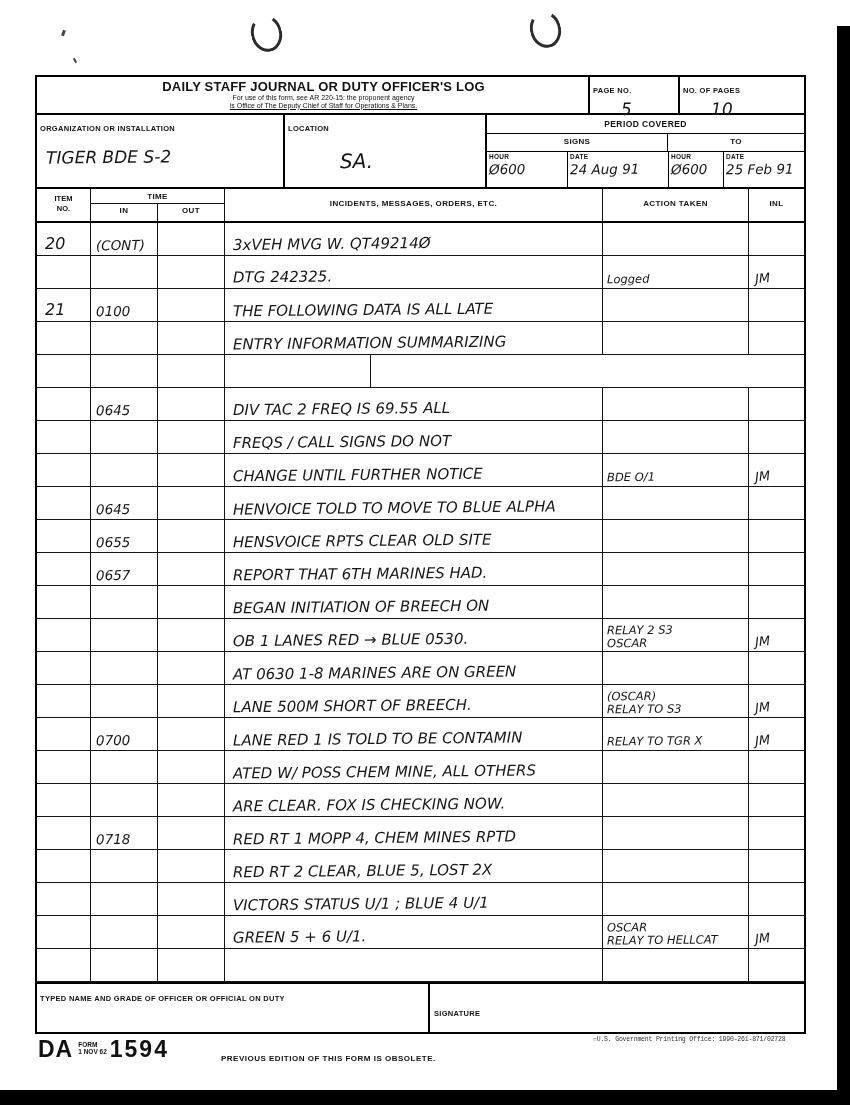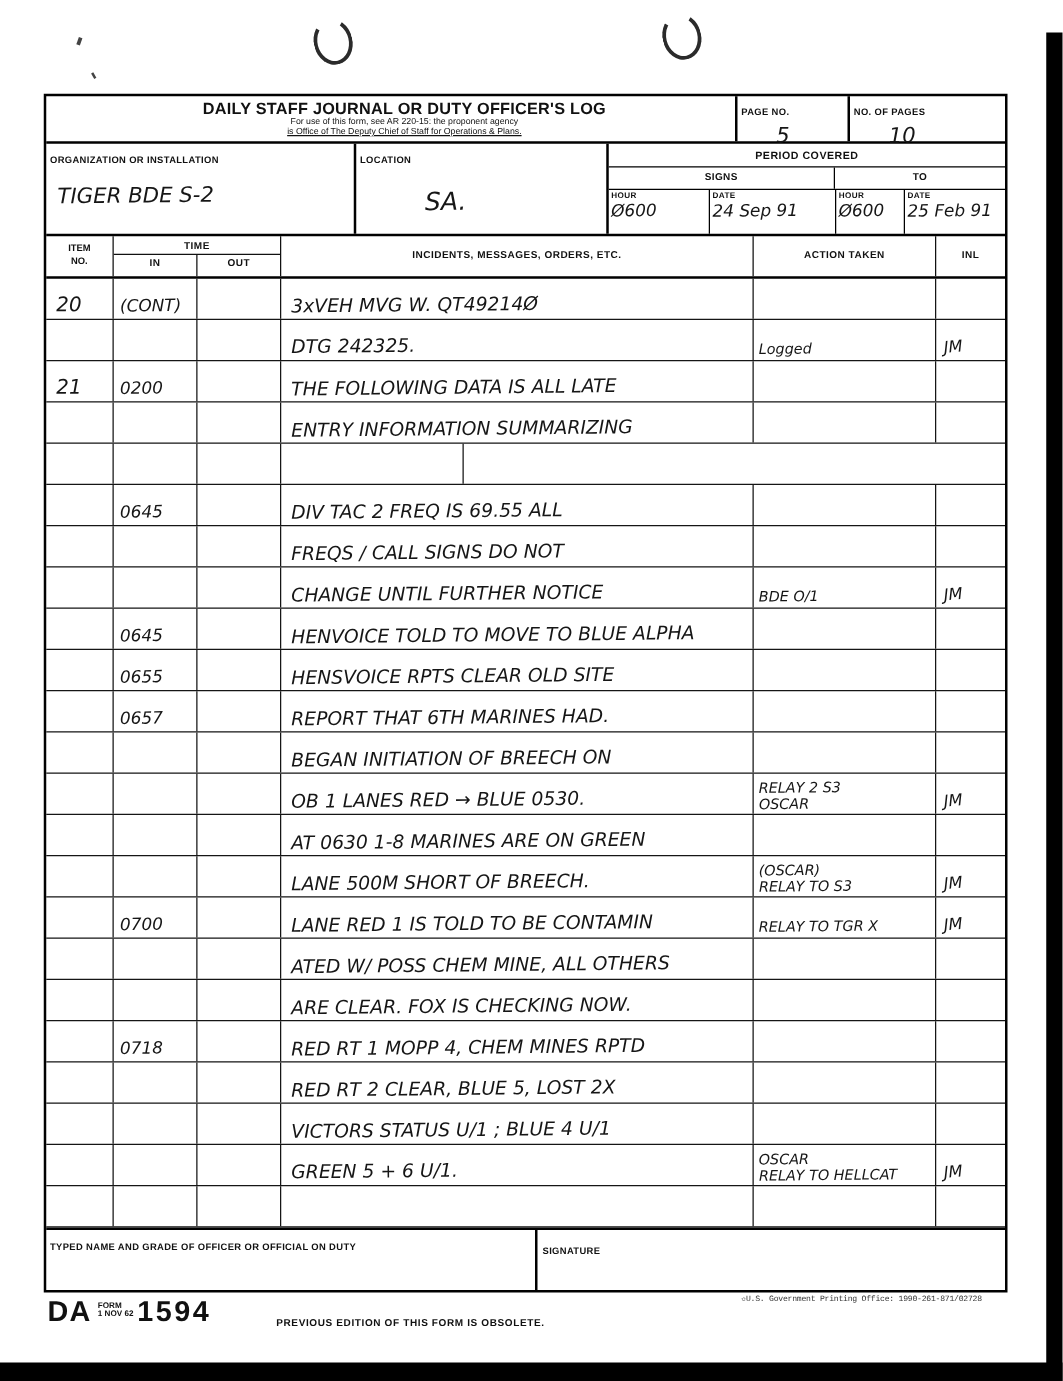--- a/index.html
+++ b/index.html
@@ -84,21 +84,21 @@
   .v-item{font-size:16px;padding-left:8px;}
   .v-in{font-size:13.5px;padding-left:5px;white-space:nowrap;}
   .v-out{font-size:13.5px;padding-left:5px;}
   .v-text{font-size:15px;padding-left:8px;white-space:nowrap;}
   .v-action{font-size:11.5px;line-height:1.1;padding-left:4px;white-space:pre-line;}
   .v-inl{font-size:13px;padding-left:6px;transform:rotate(-5deg);}
 
   
   .f-row{display:flex;height:50px;border-top:2.5px solid #000;}
   .f-name{width:391px;padding:3px 0 0 3px;}
-  .f-sign{flex:1;border-left:2px solid #000;padding:6px 0 0 4px;}
+  .f-sign{flex:1;border-left:2px solid #000;padding:18px 0 0 4px;}
 
   
   .da-line{position:absolute;left:38px;top:1038px;display:flex;align-items:flex-start;}
   .da-big{font-size:23px;font-weight:900;letter-spacing:1px;line-height:1;}
   .da-small{display:inline-block;margin:3px 3px 0 5px;line-height:1.1;text-align:left;}
   .da-small span{display:block;font-size:6.5px;font-weight:bold;}
   .da-num{letter-spacing:2px;}
   .obsolete{font-size:8px;font-weight:bold;letter-spacing:.5px;margin:16px 0 0 52px;}
   .gpo{position:absolute;left:593px;top:1035px;font-size:6.5px;color:#333;
        font-family:"Liberation Mono",monospace;letter-spacing:-.2px;}
@@ -147,21 +147,21 @@
         <div class="from lbl">SIGNS</div>
         <div class="to lbl">TO</div>
       </div>
       <div class="hd">
         <div class="hd-cell hd-hour-from">
           <span class="lbl">HOUR</span>
           <span class="hw">Ø600</span>
         </div>
         <div class="hd-cell hd-date-from">
           <span class="lbl">DATE</span>
-          <span class="hw">24 Sep 91</span>
+          <span class="hw">24 Aug 91</span>
         </div>
         <div class="hd-cell hd-hour-to">
           <span class="lbl">HOUR</span>
           <span class="hw">Ø600</span>
         </div>
         <div class="hd-cell hd-date-to">
           <span class="lbl">DATE</span>
           <span class="hw">25 Feb 91</span>
         </div>
       </div>
@@ -224,21 +224,21 @@
         </div>
         <div class="cell col-inl">
           <span class="hw v-inl">JM</span>
         </div>
       </div>
       <div class="t-row">
         <div class="cell col-item">
           <span class="hw v-item">21</span>
         </div>
         <div class="cell col-in">
-          <span class="hw v-in">0200</span>
+          <span class="hw v-in">0100</span>
         </div>
         <div class="cell col-out">
           <span class="hw v-out"></span>
         </div>
         <div class="cell col-inc">
           <span class="hw v-text">THE FOLLOWING DATA IS ALL LATE</span>
         </div>
         <div class="cell col-act">
           <span class="hw v-action"></span>
         </div>

